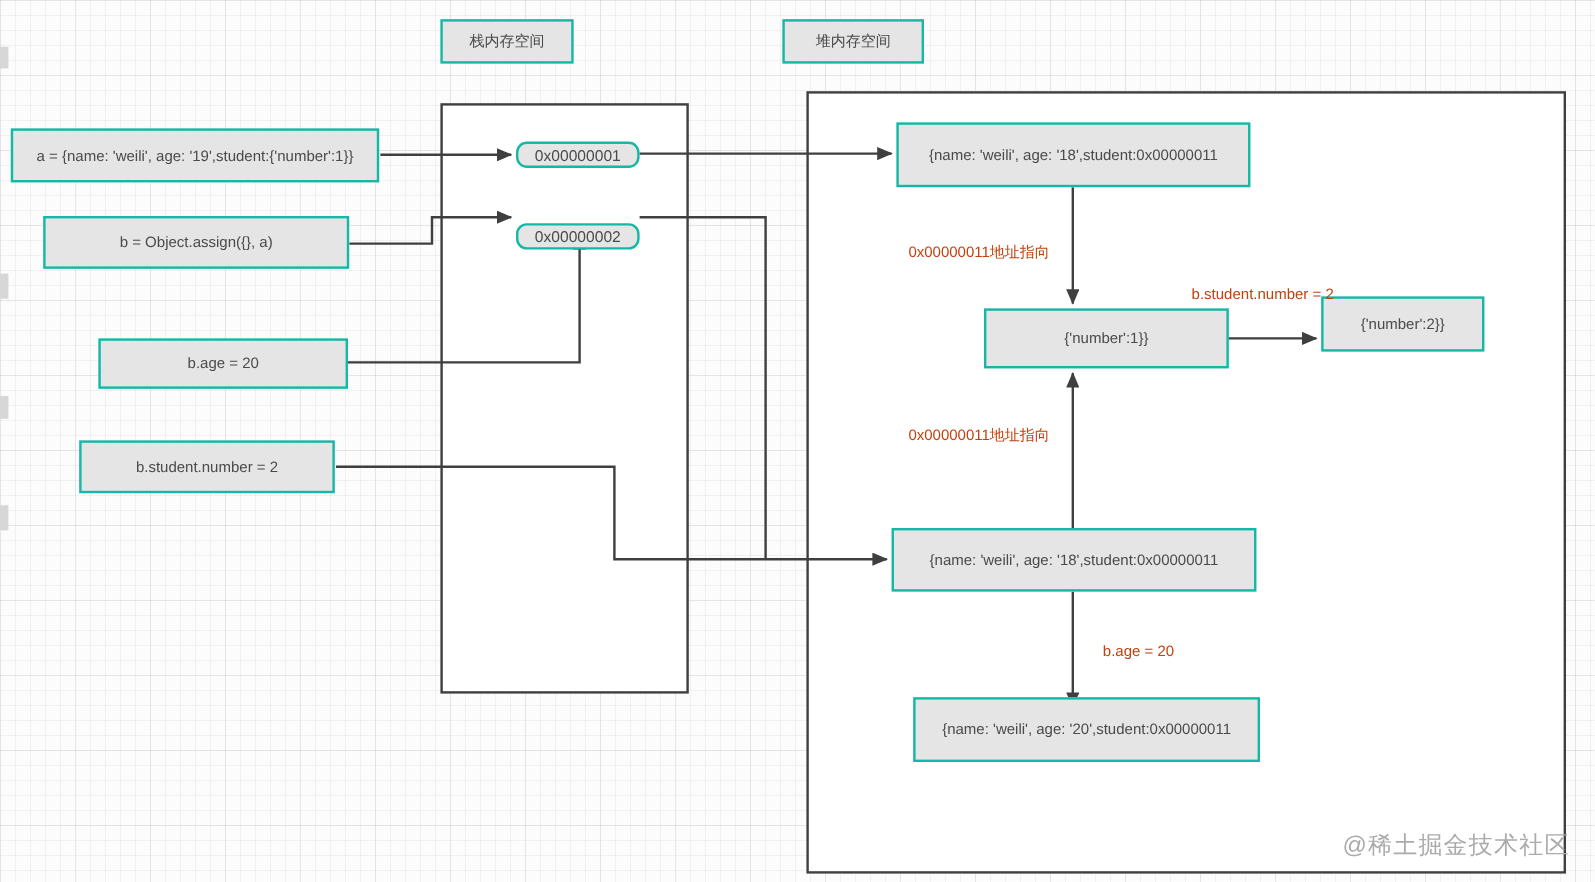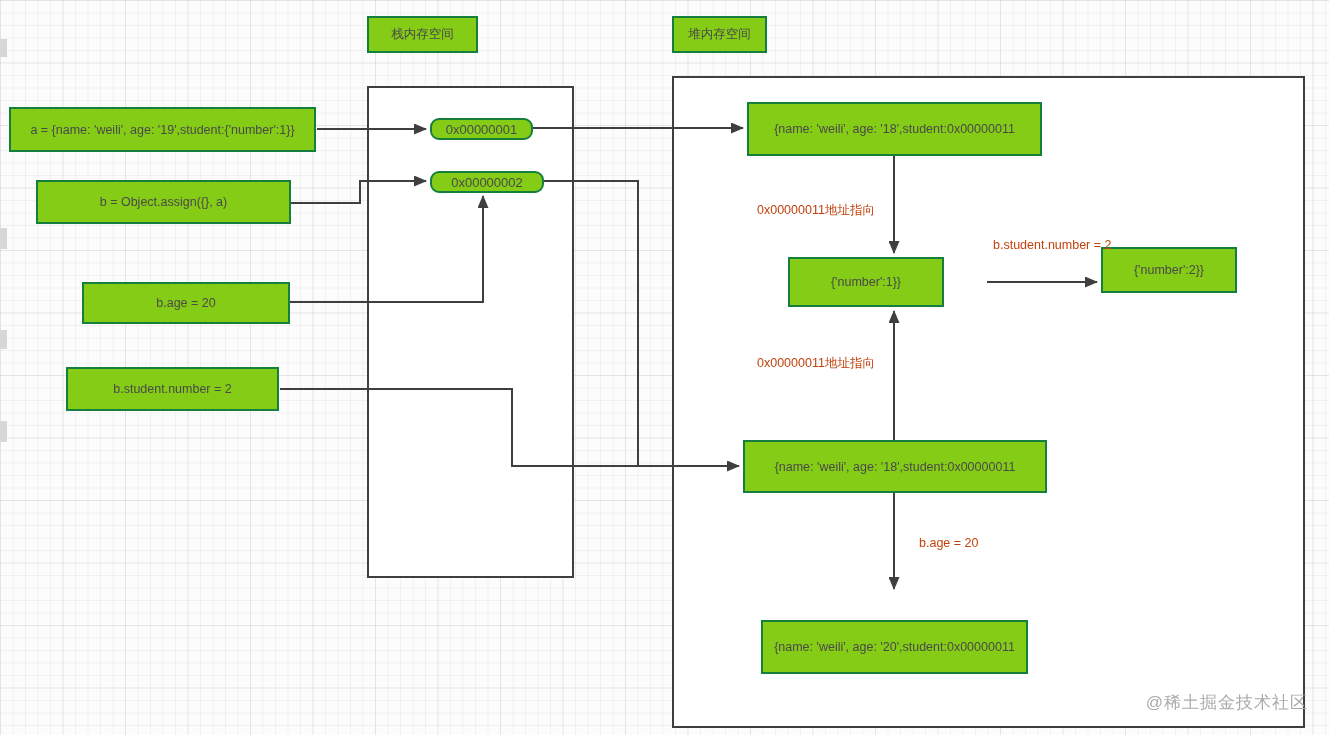--- a/index.html
+++ b/index.html
@@ -22,38 +22,38 @@
     border: 2px solid #3f3f3f;
     box-sizing: border-box;
     z-index: 1;
   }
   #connector-layer {
     position: absolute; left: 0; top: 0;
     z-index: 2; pointer-events: none;
   }
   .node {
     position: absolute;
-    background: #84cc16;
-    border: 2px solid #15803d;
+    background: #e5e5e5;
+    border: 2px solid #14b8a6;
     box-sizing: border-box;
     display: flex; align-items: center; justify-content: center;
     font-size: 12.5px; color: #4a4a4a;
     white-space: nowrap;
     z-index: 3;
   }
   .addr { border-radius: 9px; font-size: 13px; }
   .lbl {
     position: absolute;
     font-size: 12.5px; color: #c2410c;
     white-space: nowrap;
     z-index: 3;
   }
   .watermark {
     position: absolute;
-    font-size: 17px; color: #ababab;
+    font-size: 20px; color: #ababab;
     letter-spacing: 1px;
     white-space: nowrap;
     z-index: 4;
   }
   .edge-mark { position: absolute; background: #d7d7d7; z-index: 0; }
 </style>
 </head>
 <body>
 
 <div class="edge-mark" style="left:0;top:39px;width:7px;height:18px"></div>
@@ -78,34 +78,34 @@
     <path d="M280 389 L512 389 L512 466 L739 466" marker-end="url(#ah)"></path>
     <path d="M533 181 L638 181 L638 465"></path>
     <path d="M894 156 L894 253" marker-end="url(#ah)"></path>
     <path d="M894 440 L894 311" marker-end="url(#ah)"></path>
     <path d="M987 282 L1097 282" marker-end="url(#ah)"></path>
     <path d="M894 493 L894 589" marker-end="url(#ah)"></path>
   </g>
 </svg>
 
 <div class="node" style="left:367px;top:16px;width:111px;height:37px">栈内存空间</div>
-<div class="node" style="left:672px;top:16px;width:95px;height:37px">堆内存空间</div>
+<div class="node" style="left:652px;top:16px;width:118px;height:37px">堆内存空间</div>
 
 <div class="node" style="left:9px;top:107px;width:307px;height:45px">a = {name: 'weili', age: '19',student:{'number':1}}</div>
 <div class="node" style="left:36px;top:180px;width:255px;height:44px">b = Object.assign({}, a)</div>
 <div class="node" style="left:82px;top:282px;width:208px;height:42px">b.age = 20</div>
 <div class="node" style="left:66px;top:367px;width:213px;height:44px">b.student.number = 2</div>
 
 <div class="node addr" style="left:430px;top:118px;width:103px;height:22px">0x00000001</div>
-<div class="node addr" style="left:430px;top:171px;width:114px;height:22px">0x00000002</div>
+<div class="node addr" style="left:430px;top:186px;width:103px;height:22px">0x00000002</div>
 
 <div class="node" style="left:747px;top:102px;width:295px;height:54px">{name: 'weili', age: '18',student:0x00000011</div>
-<div class="node" style="left:788px;top:257px;width:156px;height:50px">{'number':1}}</div>
+<div class="node" style="left:820px;top:257px;width:204px;height:50px">{'number':1}}</div>
 <div class="node" style="left:1101px;top:247px;width:136px;height:46px">{'number':2}}</div>
 <div class="node" style="left:743px;top:440px;width:304px;height:53px">{name: 'weili', age: '18',student:0x00000011</div>
-<div class="node" style="left:761px;top:620px;width:267px;height:54px">{name: 'weili', age: '20',student:0x00000011</div>
+<div class="node" style="left:761px;top:581px;width:289px;height:54px">{name: 'weili', age: '20',student:0x00000011</div>
 
 <div class="lbl" style="left:757px;top:202px">0x00000011地址指向</div>
 <div class="lbl" style="left:993px;top:238px">b.student.number = 2</div>
 <div class="lbl" style="left:757px;top:355px">0x00000011地址指向</div>
 <div class="lbl" style="left:919px;top:536px">b.age = 20</div>
 
 <div class="watermark" style="right:21px;top:691px">@稀土掘金技术社区</div>
 
 </body></html>

